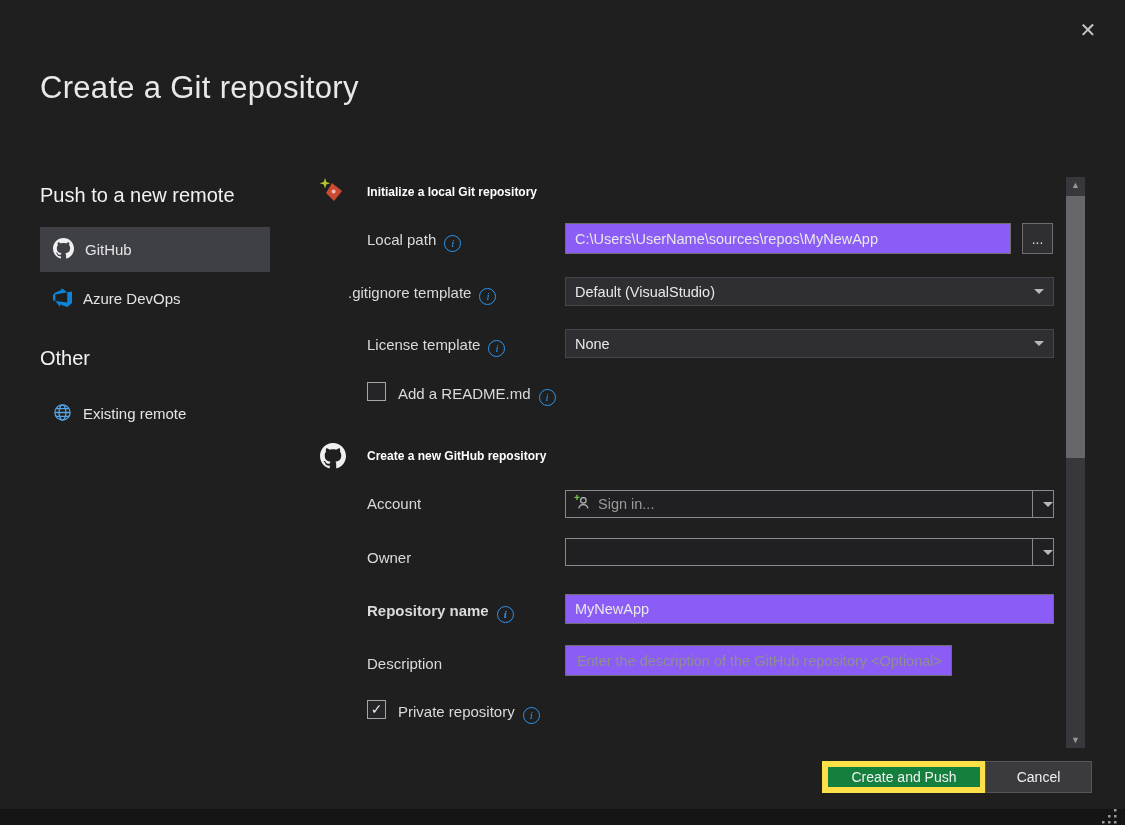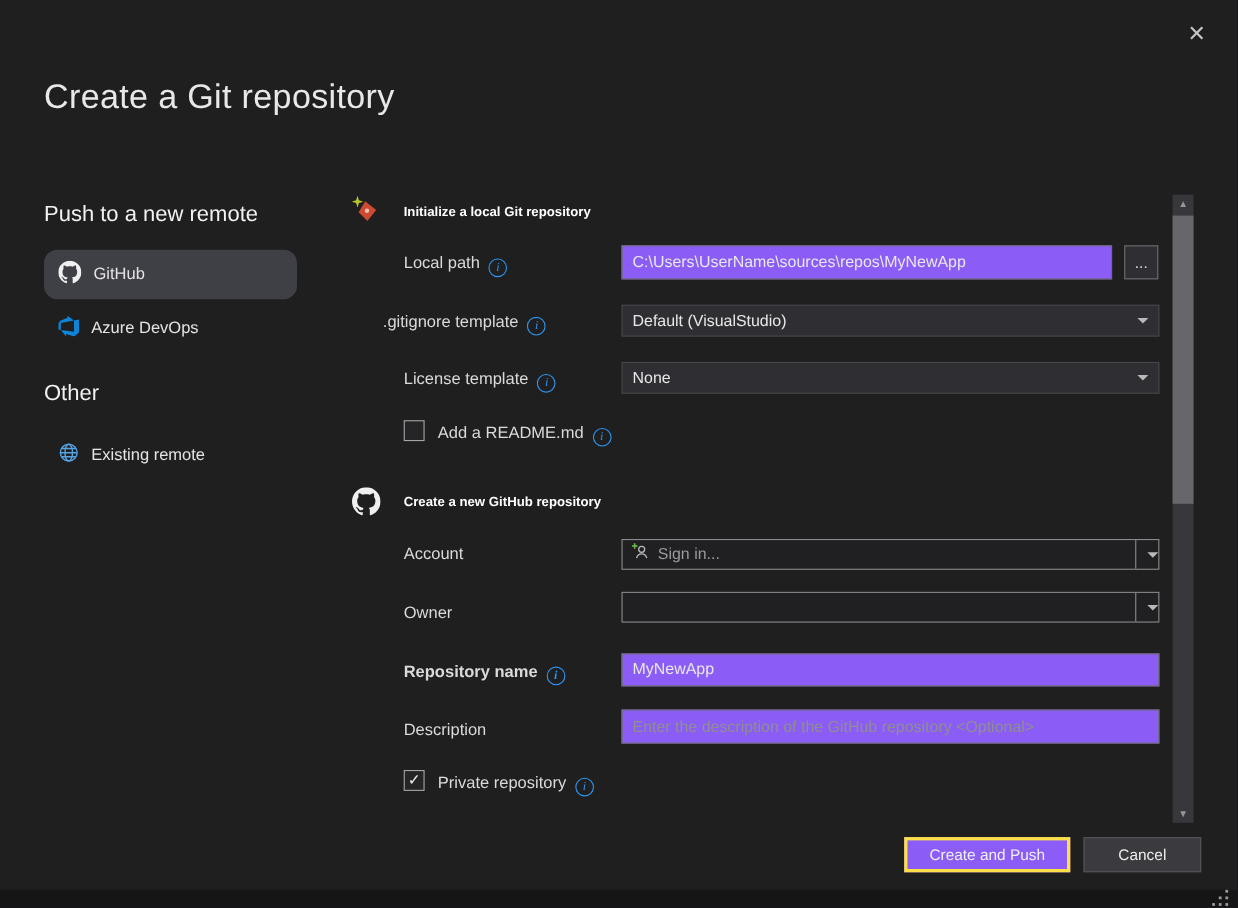--- a/index.html
+++ b/index.html
@@ -6,21 +6,21 @@
   body { background:#0f0f10; font-family:"Liberation Sans", sans-serif; }
   #app { position:relative; width:1125px; height:825px; background:#1f1f20; overflow:hidden; }
 
   .title { position:absolute; left:40px; top:70px; font-size:31px; font-weight:300; color:#e8e8e8; letter-spacing:.3px; }
   .close-btn { position:absolute; left:1072px; top:14px; width:32px; height:32px; color:#c6c6c6; font-size:20px;
     display:flex; align-items:center; justify-content:center; cursor:pointer; }
 
   
   .side-heading { position:absolute; left:40px; font-size:20px; color:#f2f2f2; }
   .side-item { position:absolute; left:40px; width:230px; height:45px; display:flex; align-items:center; gap:11px;
-    padding-left:13px; box-sizing:border-box; color:#e4e4e4; font-size:15px; cursor:pointer;border-radius:12px; }
+    padding-left:13px; box-sizing:border-box; color:#e4e4e4; font-size:15px; cursor:pointer; }
   .side-item.selected { background:#3f3f46; }
 
   
   .sec-h { position:absolute; font-size:12px; font-weight:bold; color:#ffffff; white-space:nowrap; }
   .sec-icon { position:absolute; }
   .label { position:absolute; font-size:15px; color:#dadada; white-space:nowrap; }
   .info { display:inline-block; width:15px; height:15px; border:1px solid #2e96f0; border-radius:50%; color:#2e96f0;
     font-size:11px; line-height:14px; text-align:center; font-style:italic; font-family:"Liberation Serif", serif;
     margin-left:8px; vertical-align:-2px; cursor:pointer; }
 
@@ -46,21 +46,21 @@
 
   
   .scroll-track { position:absolute; left:1066px; top:177px; width:19px; height:571px; background:#38383c; }
   .scroll-arrow { position:absolute; left:0; width:19px; height:16px; color:#969696; font-size:9px; text-align:center;
     line-height:16px; cursor:pointer; }
   .scroll-thumb { position:absolute; left:0; top:19px; width:19px; height:262px; background:#67676b; cursor:grab; }
 
   
   .btn { position:absolute; font-family:inherit; font-size:14px; color:#f0f0f0; display:flex; align-items:center;
     justify-content:center; box-sizing:border-box; cursor:pointer; }
-  .btn-primary { left:822px; top:761px; width:151px; height:32px; background:#8b5cf6; border:3px solid #fde047; }
+  .btn-primary { left:822px; top:761px; width:164px; height:32px; background:#15803d; border:6px solid #fde047; }
   .btn-secondary { left:985px; top:761px; width:107px; height:32px; background:#3a3a3f; border:1px solid #55555a; }
 
   .bottom-strip { position:absolute; left:0; top:809px; width:1125px; height:16px; background:#151516; }
   .grip { position:absolute; left:1100px; top:807px; }
 </style>
 </head>
 <body>
 
 <div id="app">
 
@@ -166,21 +166,21 @@
         <span class="caret"></span>
       </span>
   </div>
 
   <div class="label" style="left:367px; top:602px;font-weight:bold;">
     <span>Repository name</span><span class="info">i</span>
   </div>
   <input class="text-input" style="left: 565px; top: 594px; width: 489px; height: 30px;" value="MyNewApp">
 
   <div class="label" style="left:367px; top:655px;">Description</div>
-  <input class="text-input" style="left: 565px; top: 645px; width: 489px; height: 31px;" placeholder="Enter the description of the GitHub repository &lt;Optional&gt;">
+  <input class="text-input" style="left: 565px; top: 645px; width: 387px; height: 31px; text-align: right;" placeholder="Enter the description of the GitHub repository &lt;Optional&gt;">
 
   <div class="checkbox" style="left:367px; top:700px;">✓</div>
   <div class="label" style="left:398px; top:703px;">
     <span>Private repository</span><span class="info">i</span>
   </div>
 
   <div class="scroll-track">
     <div class="scroll-arrow" style="top:0;">▲</div>
     <div class="scroll-thumb"></div>
     <div class="scroll-arrow" style="top:555px;">▼</div>

